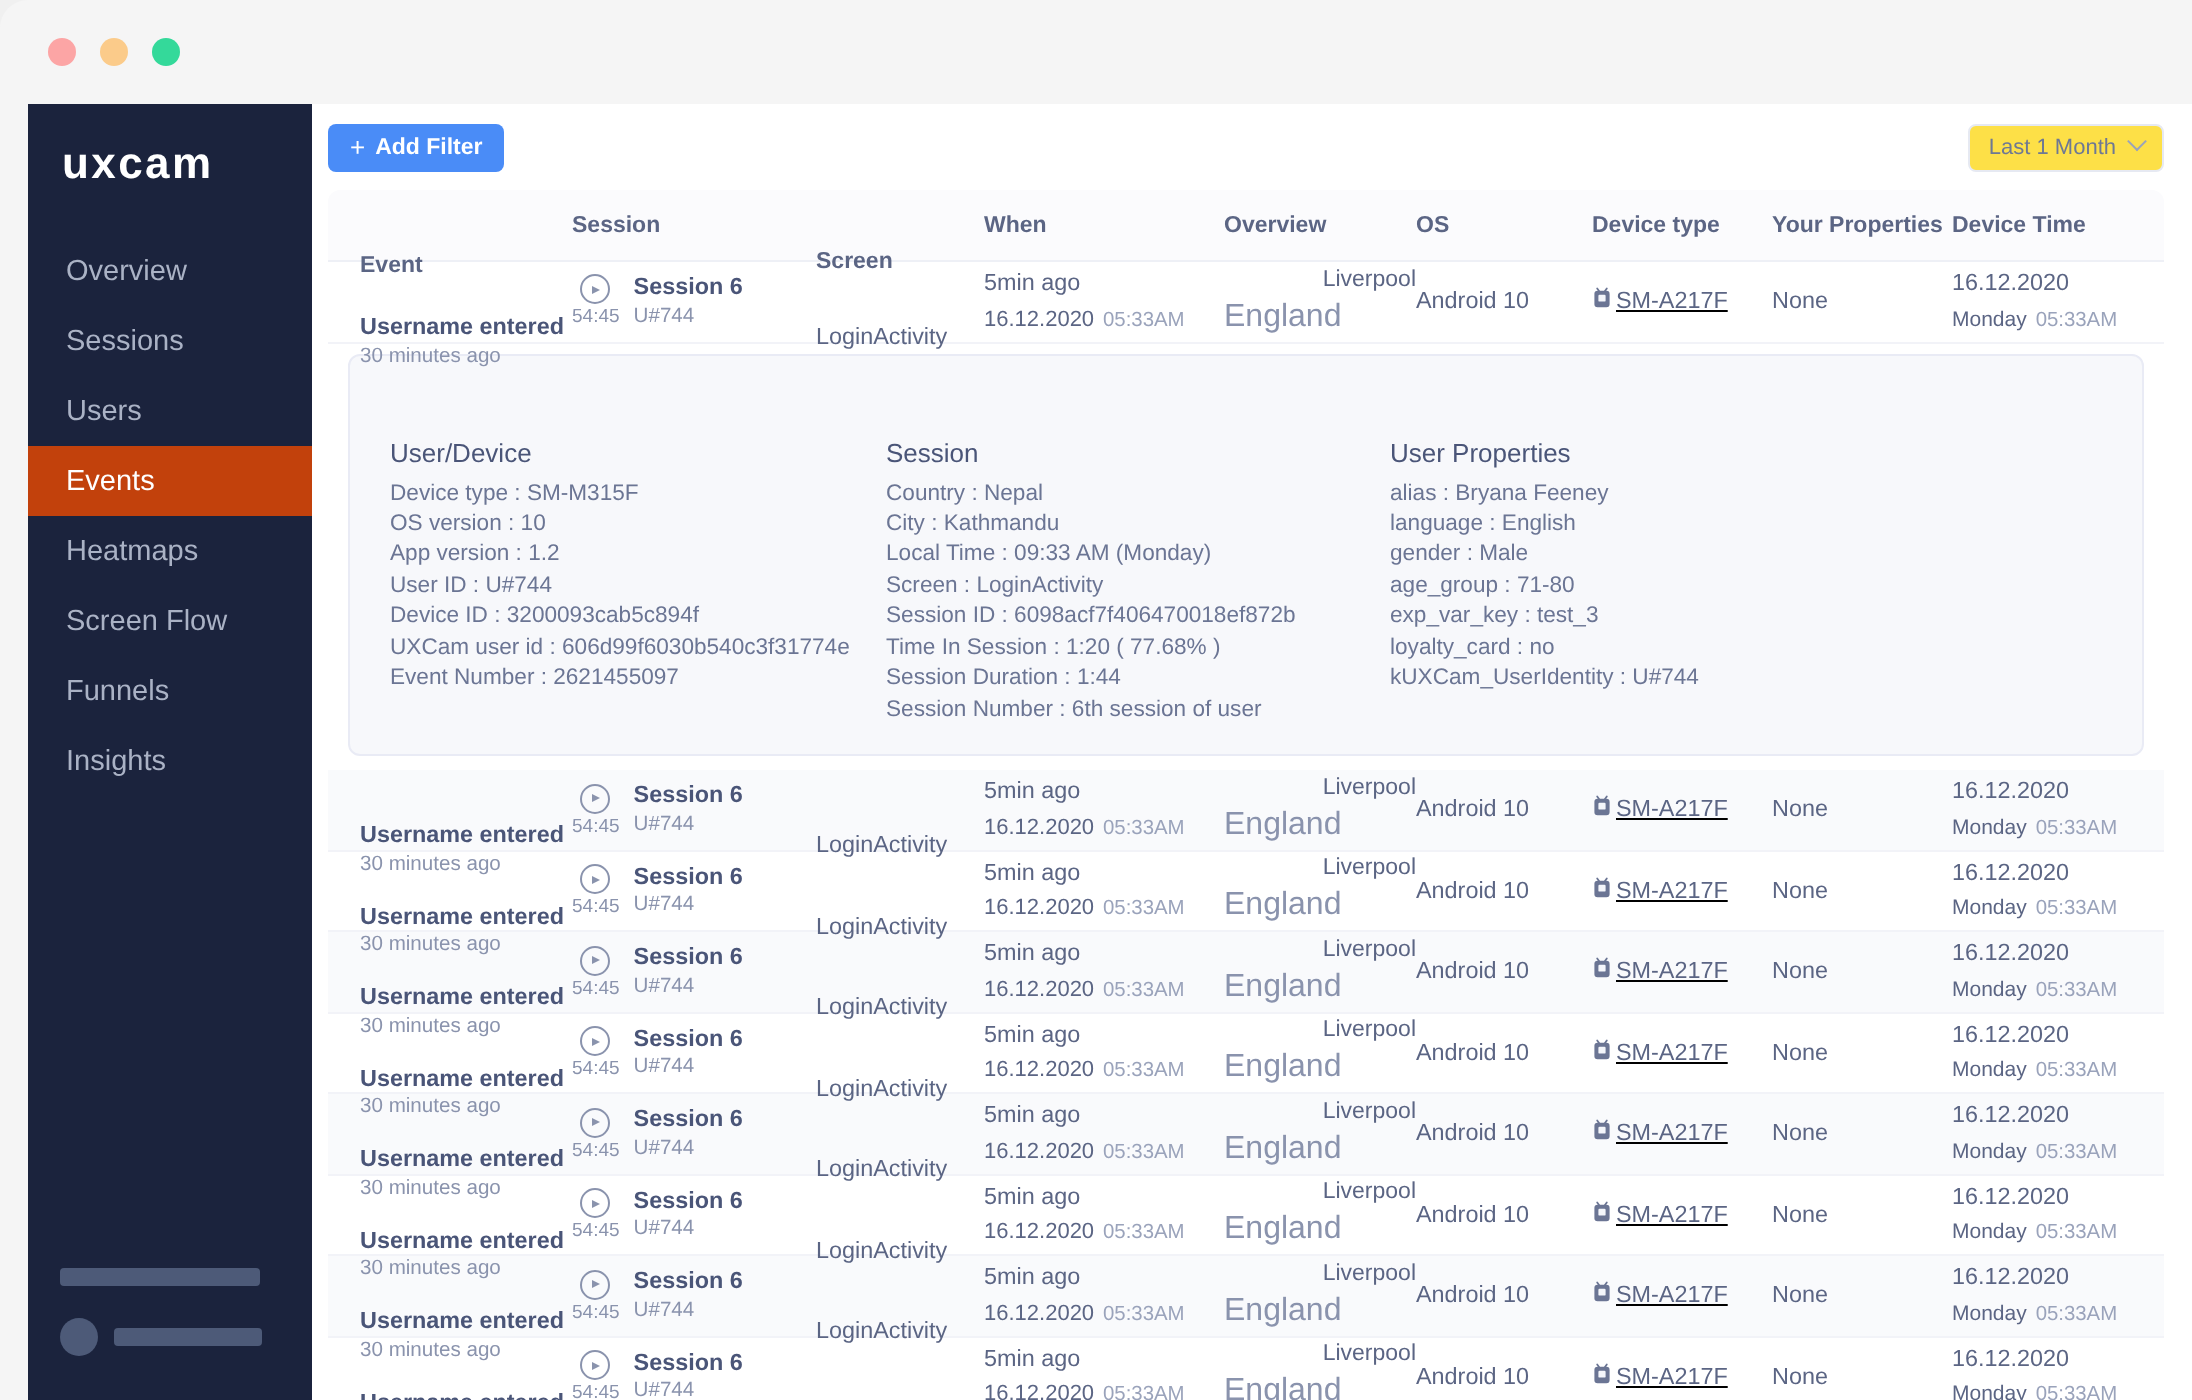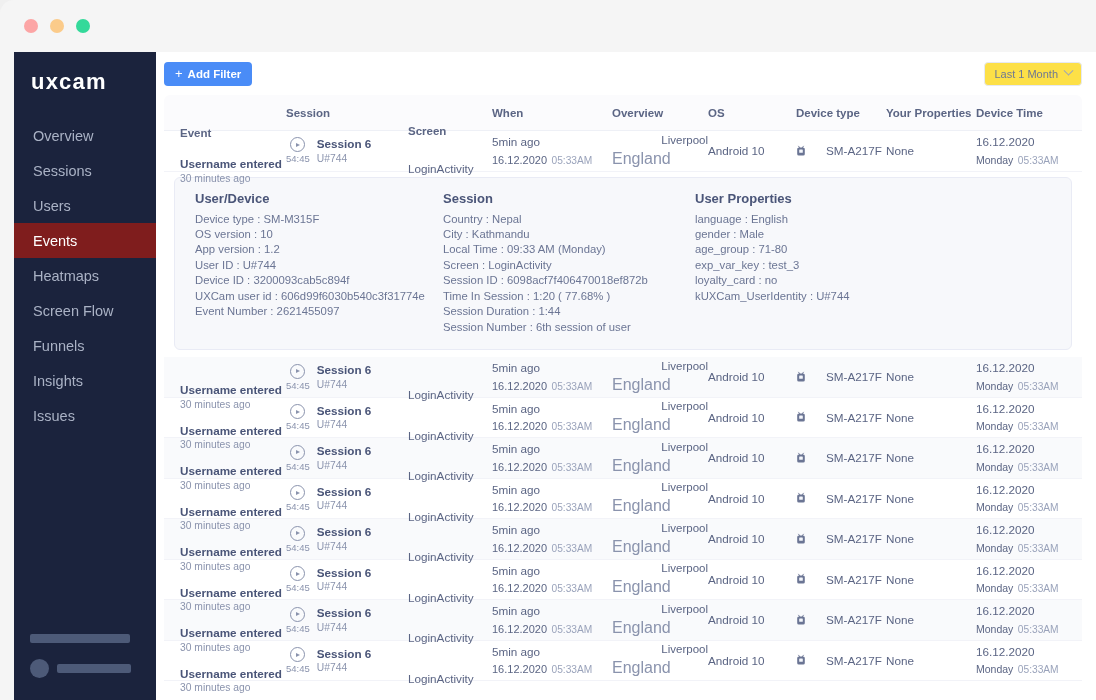--- a/index.html
+++ b/index.html
@@ -229,21 +229,21 @@
   }
   .play-tri {
     width: 0; height: 0;
     border-left: 4px solid #8a93ad;
     border-top: 2.6px solid transparent;
     border-bottom: 2.6px solid transparent;
     margin-left: 1px;
   }
   .dur { font-size: 9.5px; color: #8a93ad; }
 
-  .device-cell { display: flex; align-items: center; gap: 20px; }
+  .device-cell { display: flex; align-items: flex-start; gap: 2px; text-decoration: underline; }
   .dev-ico { flex: 0 0 auto; }
 
   .when-date { font-size: 11px; color: #5b6584; }
   .when-time { font-size: 10.2px; color: #9aa3bb; }
   .dt-day { font-size: 10.5px; color: #5b6584; font-weight: 400; }
   .dt-time { font-size: 10.2px; color: #9aa3bb; }
 
   
   .detail {
     background: #f7f8fb;
@@ -252,23 +252,24 @@
     margin: 5px 10px 7px 10px;
     padding: 13px 0 14px 0;
     display: flex;
   }
   .detail-col { padding-left: 0; }
   .dc-1 { width: 268px; padding-left: 20px; }
   .dc-2 { width: 252px; }
   .dc-3 { width: 300px; }
   .detail-h {
     font-size: 13px;
-    font-weight: 700;
+    font-weight: 400;
     color: #4a5578;
     margin-bottom: 6px;
+    margin-top: 28px;
   }
   .detail-l {
     font-size: 11.3px;
     color: #6b7594;
     line-height: 1.37;
     white-space: nowrap;
   }
 </style>
 </head>
 <body>
@@ -292,37 +293,34 @@
       <div class="nav">
         <div class="nav-item">
             <span>Overview</span>
           </div>
         <div class="nav-item">
             <span>Sessions</span>
           </div>
         <div class="nav-item">
             <span>Users</span>
           </div>
-        <div class="nav-item active" style="background: #7f1d1d; text-align: right;">
+        <div class="nav-item active" style="background: #c2410c; text-align: right;">
             <span>Events</span>
           </div>
         <div class="nav-item">
             <span>Heatmaps</span>
           </div>
         <div class="nav-item">
             <span>Screen Flow</span>
           </div>
         <div class="nav-item">
             <span>Funnels</span>
           </div>
         <div class="nav-item">
             <span>Insights</span>
-          </div>
-        <div class="nav-item">
-            <span>Issues</span>
           </div>
       </div>
       <div class="sidebar-skeleton">
         <div class="skel-bar" style="width:100px"></div>
         <div class="skel-row">
           <div class="skel-circle"></div>
           <div class="skel-bar" style="width:74px"></div>
         </div>
       </div>
     </nav>
@@ -423,20 +421,21 @@
               <div class="detail-l">City : Kathmandu</div>
               <div class="detail-l">Local Time : 09:33 AM (Monday)</div>
               <div class="detail-l">Screen : LoginActivity</div>
               <div class="detail-l">Session ID : 6098acf7f406470018ef872b</div>
               <div class="detail-l">Time In Session : 1:20 ( 77.68% )</div>
               <div class="detail-l">Session Duration : 1:44</div>
               <div class="detail-l">Session Number : 6th session of user</div>
             </div>
             <div class="detail-col dc-3">
               <div class="detail-h">User Properties</div>
+              <div class="detail-l">alias : Bryana Feeney</div>
               <div class="detail-l">language : English</div>
               <div class="detail-l">gender : Male</div>
               <div class="detail-l">age_group : 71-80</div>
               <div class="detail-l">exp_var_key : test_3</div>
               <div class="detail-l">loyalty_card : no</div>
               <div class="detail-l">kUXCam_UserIdentity : U#744</div>
             </div>
           </div>
 
           <div id="rows-bottom">

